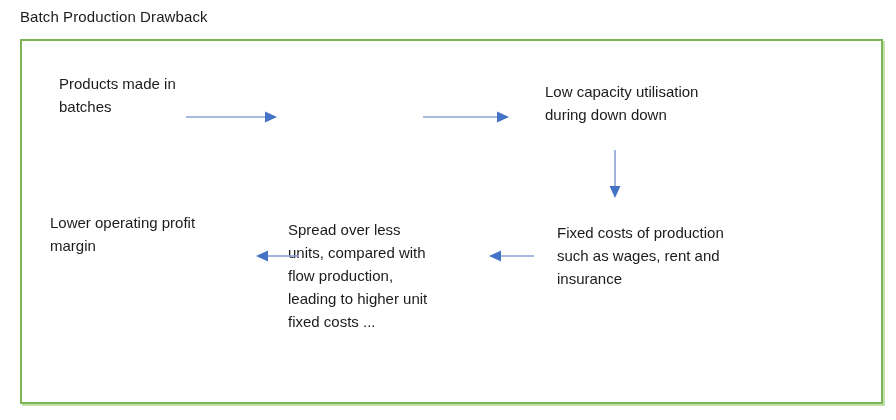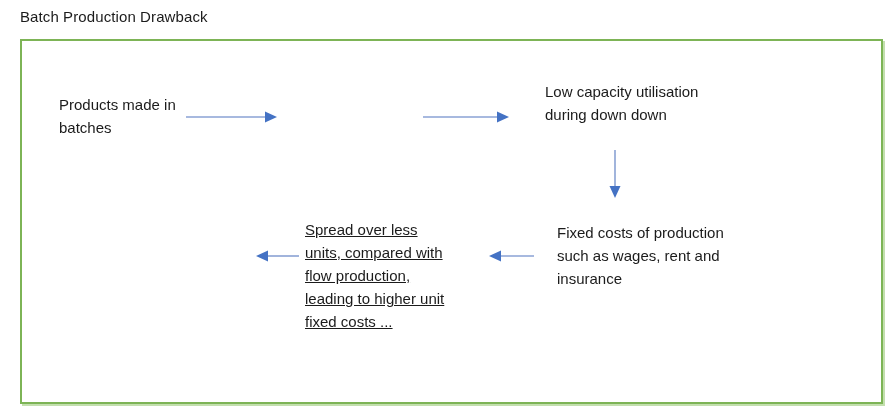--- a/index.html
+++ b/index.html
@@ -41,25 +41,25 @@
     box-shadow: 2px 2px 0 0 var(--border-green-shadow);
     background: transparent;
   }
   .node {
     position: absolute;
     font-size: 15px;
     line-height: 23px;
     color: var(--text);
     white-space: pre-line;
   }
-  .node-products        { left: 59px;  top: 72px; margin-top: 21px;  }
+  .node-products        { left: 59px;  top: 72px;  }
   .node-increased       { left: 295px; top: 63px;  }
   .node-low-capacity    { left: 545px; top: 80px;  }
   .node-fixed-costs     { left: 557px; top: 221px; }
-  .node-spread          { left: 305px; top: 218px; text-decoration: underline; }
+  .node-spread          { left: 288px; top: 218px; }
   .node-lower-margin    { left: 50px;  top: 211px; }
   .arrow {
     position: absolute;
     display: block;
   }
   .arrow line     { stroke: var(--arrow-line); stroke-width: 1.6px; }
   .arrow polygon  { fill: var(--arrow-head); }
   .arrow-1 { left: 186px; top: 110px; }
   .arrow-2 { left: 423px; top: 110px; }
   .arrow-3 { left: 608px; top: 150px; }
@@ -110,14 +110,16 @@
 units, compared with
 flow production,
 leading to higher unit
 fixed costs ...</div>
 
   <svg class="arrow arrow-5" width="44" height="14" viewBox="0 0 44 14">
     <line x1="44" y1="7" x2="12" y2="7"></line>
     <polygon points="13,1.5 1,7 13,12.5"></polygon>
   </svg>
 
+  <div class="node node-lower-margin">Lower operating profit
+margin</div>
 
 </div>
 
 </body></html>

